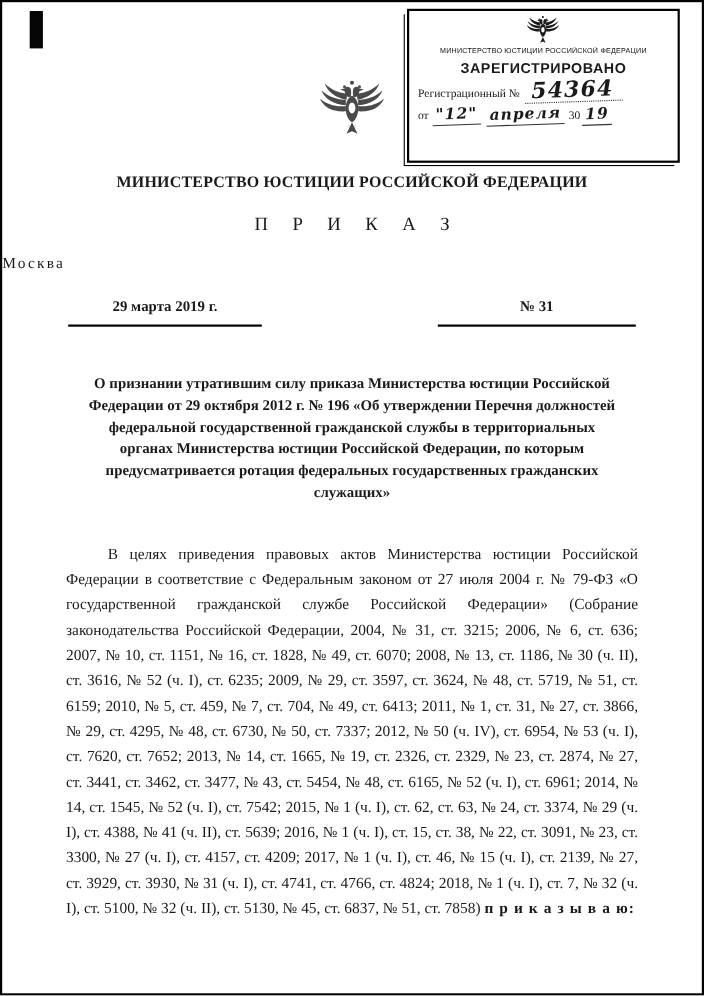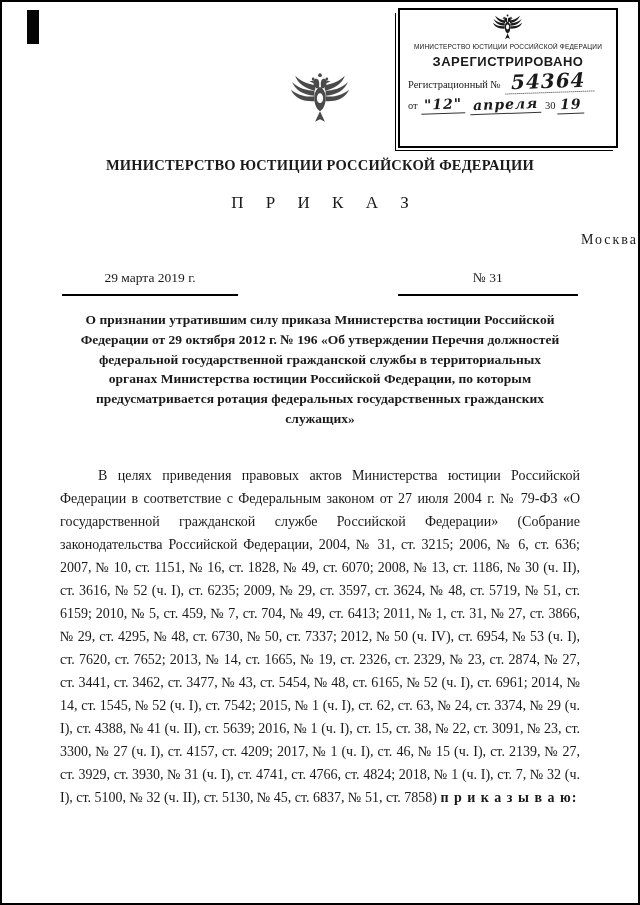--- a/index.html
+++ b/index.html
@@ -18,21 +18,21 @@
     overflow: hidden;
   }
   
   .corner-mark {
     position: absolute; left: 25px; top: 8px;
     width: 12px; height: 34px; background: #050505;
   }
   
   .stamp {
     position: absolute; right: 20px; top: 6px;
-    width: 220px; height: 140px;
+    width: 248px; height: 140px;
     border: 2px solid #000;
     box-shadow: -3px 3px 0 -1px #fff, -4px 4px 0 -1px #000;
     padding: 3px 4px;
     text-align: center;
     background: #fff;
   }
   .stamp-eagle { height: 28px; margin: 1px auto 0; display: block; }
   .stamp-ministry {
     font-family: "Liberation Sans", sans-serif;
     font-size: 6.5px; letter-spacing: 0.2px;
@@ -67,36 +67,37 @@
   .emblem-wrap svg { width: 62px; height: 56px; }
   .ministry-title {
     text-align: center; font-weight: bold;
     font-size: 14.5px; line-height: 1.35; letter-spacing: 0.2px;
   }
   .doc-type {
     text-align: center; font-weight: normal;
     font-size: 17px; letter-spacing: 9px;
     margin-top: 17px; text-indent: 9px;
   }
-  .city { text-align: right; font-size: 14px; margin-top: 19px; letter-spacing: 2px; }
+  .city { text-align: left; font-size: 14px; margin-top: 19px; letter-spacing: 2px; }
   
   .date-row {
     display: flex; justify-content: space-between;
     margin: 22px 60px 0 60px;
   }
   .date-cell, .num-cell {
     border-bottom: 2px solid #000;
     text-align: center; font-size: 13.5px;
     padding-bottom: 8px;
+    font-weight: bold;
   }
   .date-cell { width: 176px; }
   .num-cell { width: 180px; }
   
   .subject {
-    width: 482px; margin: 14px auto 0;
+    width: 482px; margin: 42px auto 0;
     text-align: center; font-weight: bold;
     font-size: 13.5px; line-height: 1.48;
   }
   
   .body-text {
     margin: 36px 58px 0 58px;
     font-size: 14px; line-height: 1.64;
     text-align: justify; text-indent: 38px;
   }
   .decree { font-weight: bold; letter-spacing: 1px; margin-top: 31px; }

